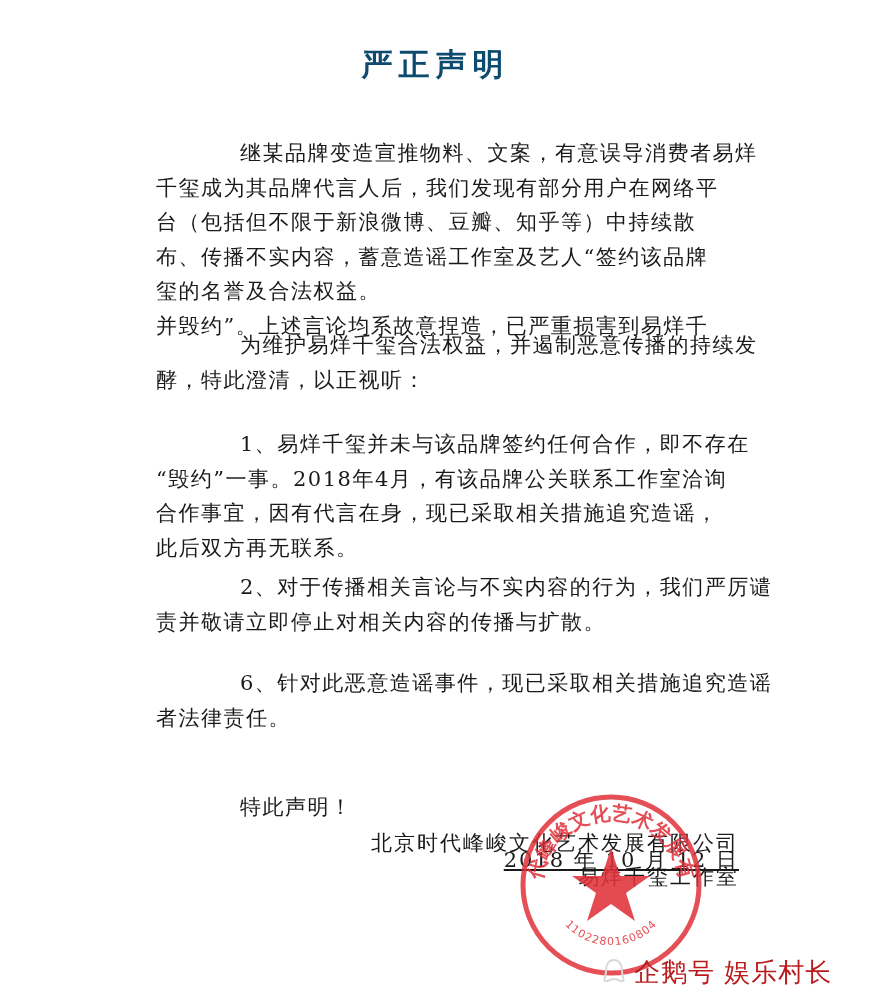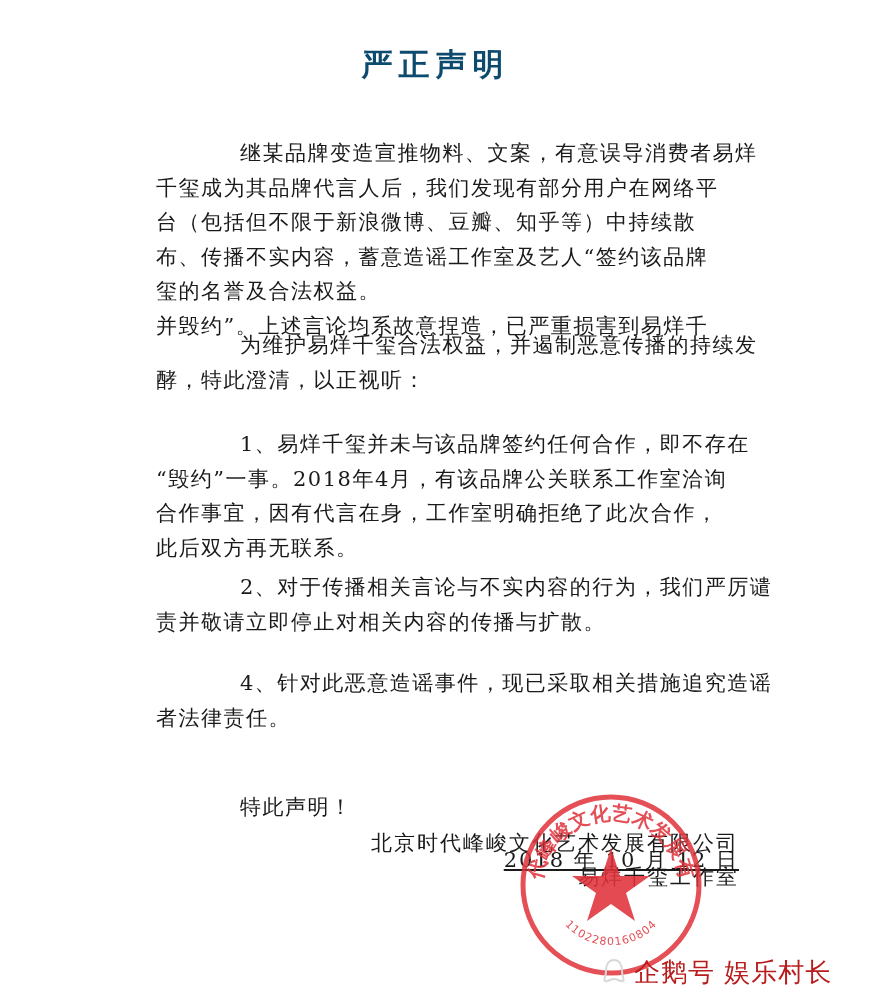--- a/index.html
+++ b/index.html
@@ -33,31 +33,31 @@
 </div>
 
 <div class="para" style="top:328px;">
   <span class="line first">为维护易烊千玺合法权益，并遏制恶意传播的持续发</span>
   <span class="line">酵，特此澄清，以正视听：</span>
 </div>
 
 <div class="para" style="top:427px;">
   <span class="line first">1、易烊千玺并未与该品牌签约任何合作，即不存在</span>
   <span class="line">“毁约”一事。2018年4月，有该品牌公关联系工作室洽询</span>
-  <span class="line">合作事宜，因有代言在身，工作室明确拒绝了此次合作，</span>
+  <span class="line">合作事宜，因有代言在身，现已采取相关措施追究造谣，</span>
   <span class="line">此后双方再无联系。</span>
 </div>
 
 <div class="para" style="top:570px;">
   <span class="line first">2、对于传播相关言论与不实内容的行为，我们严厉谴</span>
   <span class="line">责并敬请立即停止对相关内容的传播与扩散。</span>
 </div>
 
 <div class="para" style="top:666px;">
-  <span class="line first">4、针对此恶意造谣事件，现已采取相关措施追究造谣</span>
+  <span class="line first">6、针对此恶意造谣事件，现已采取相关措施追究造谣</span>
   <span class="line">者法律责任。</span>
 </div>
 
 <div class="para" style="top:762px;margin-top:28px;">
   <span class="line first">特此声明！</span>
 </div>
 
 <div class="sign" style="top:829px;">北京时代峰峻文化艺术发展有限公司</div>
 <div class="sign" style="top:863px;">易烊千玺工作室</div>
 <div class="sign" style="top:846px;text-decoration:underline;">2018 年 10 月 12 日</div>

